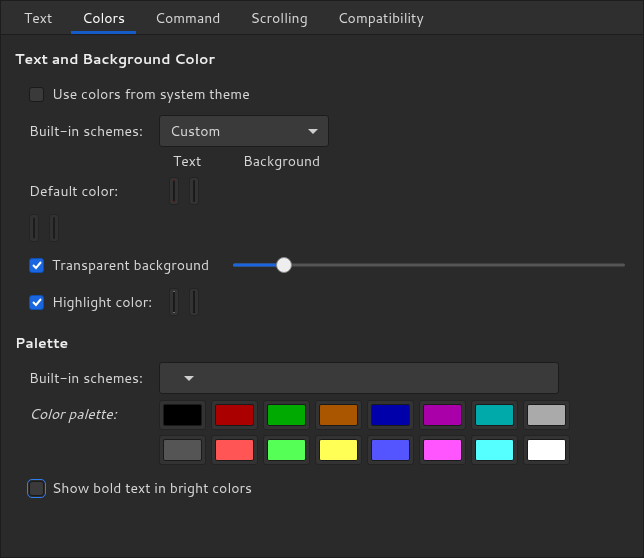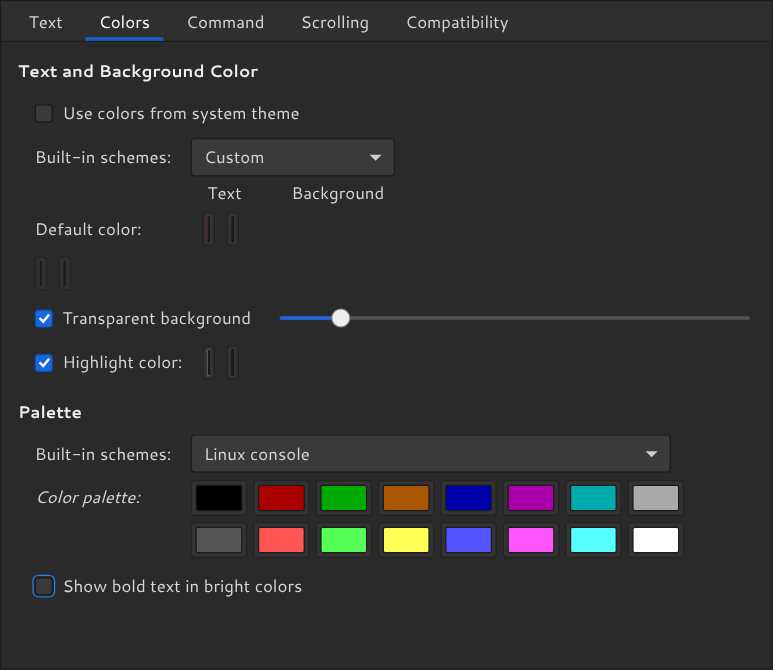--- a/index.html
+++ b/index.html
@@ -279,21 +279,20 @@
     </div>
 
   </div>
 
   <h4 class="section" style="margin-top:14px;">Palette</h4>
 
   <div class="indent">
     <div class="row">
       <span class="label-col">Built-in schemes:</span>
       <div class="combo" style="min-width:400px;">
-        <span>Linux console</span>
         <span class="chev"></span>
       </div>
     </div>
 
     <div class="row" style="align-items:flex-start;">
       <span class="label-col" style="padding-top:6px;font-style:italic;">Color palette:</span>
       <div class="palette-grid" id="pal-grid">
           <div class="pal-cell">
             <div class="pal-sw" style="background: rgb(0, 0, 0);"></div>
           </div>

